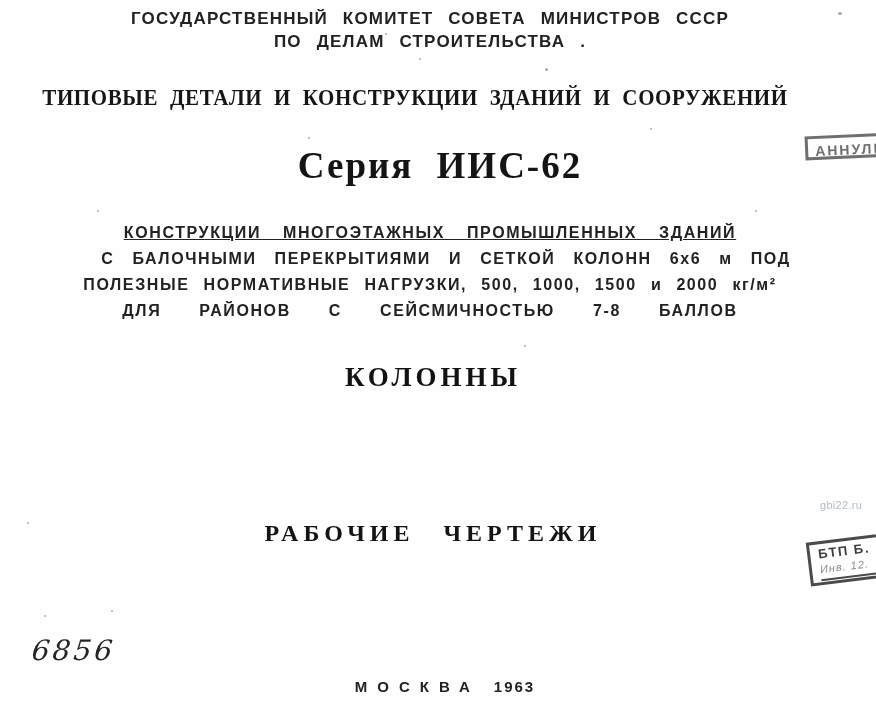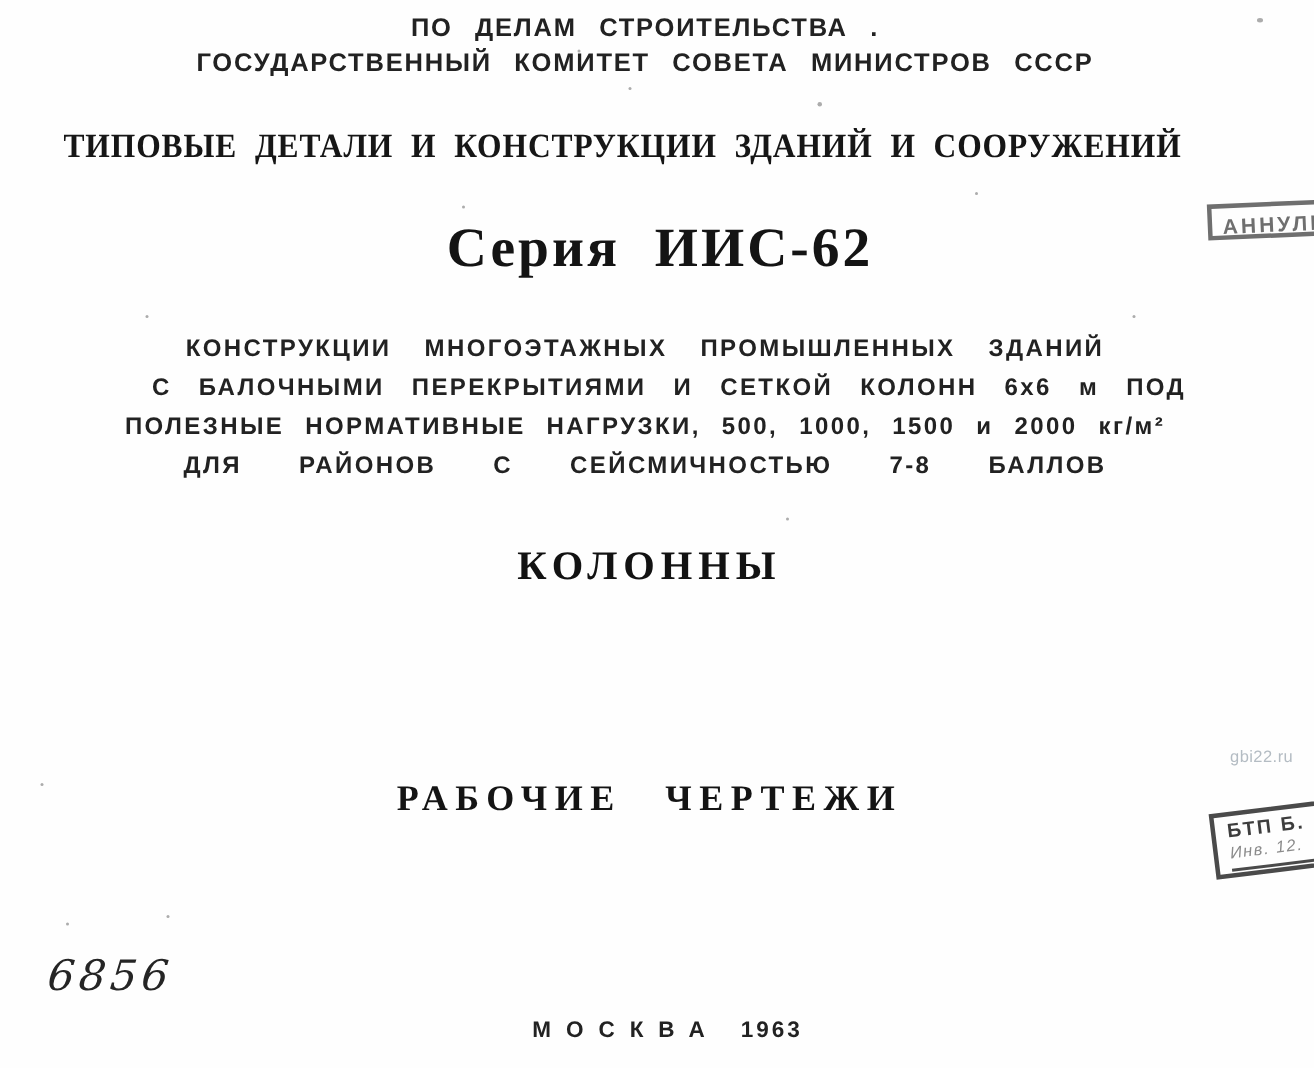--- a/index.html
+++ b/index.html
@@ -69,21 +69,21 @@
     top: 220px;
     left: 0;
     width: 860px;
     text-align: center;
     font-size: 16px;
     font-weight: 600;
     letter-spacing: 1.6px;
     color: #222;
   }
   .desc .d-line { line-height: 26px; white-space: nowrap; }
-  .desc .d1 { word-spacing: 16px; }
+  .desc .d1 { word-spacing: 16px; text-decoration: underline; }
   .desc .d2 { word-spacing: 12px; margin-left: 32px; }
   .desc .d3 { word-spacing: 8px; }
   .desc .d4 { word-spacing: 32px; }
 
   
   .section-title {
     position: absolute;
     top: 362px;
     left: 0;
     width: 866px;
@@ -215,22 +215,22 @@
   .speck:nth-of-type(10) { left: 111px; top: 610px; width: 2px; height: 2px; }
   .speck:nth-of-type(11) { left: 44px;  top: 615px; width: 2px; height: 2px; }
   .speck:nth-of-type(12) { left: 385px; top: 33px; width: 2px; height: 2px; }
 </style>
 </head>
 <body>
 
 <div class="page">
 
   <div class="header">
+    <div>ГОСУДАРСТВЕННЫЙ КОМИТЕТ СОВЕТА МИНИСТРОВ СССР</div>
     <div>ПО ДЕЛАМ СТРОИТЕЛЬСТВА .</div>
-    <div>ГОСУДАРСТВЕННЫЙ КОМИТЕТ СОВЕТА МИНИСТРОВ СССР</div>
   </div>
 
   <div class="subheader">ТИПОВЫЕ ДЕТАЛИ И КОНСТРУКЦИИ ЗДАНИЙ И СООРУЖЕНИЙ</div>
 
   <div class="stamp-annul">
     <span>АННУЛИ</span>
   </div>
 
   <div class="series">Серия ИИС-62</div>
 

